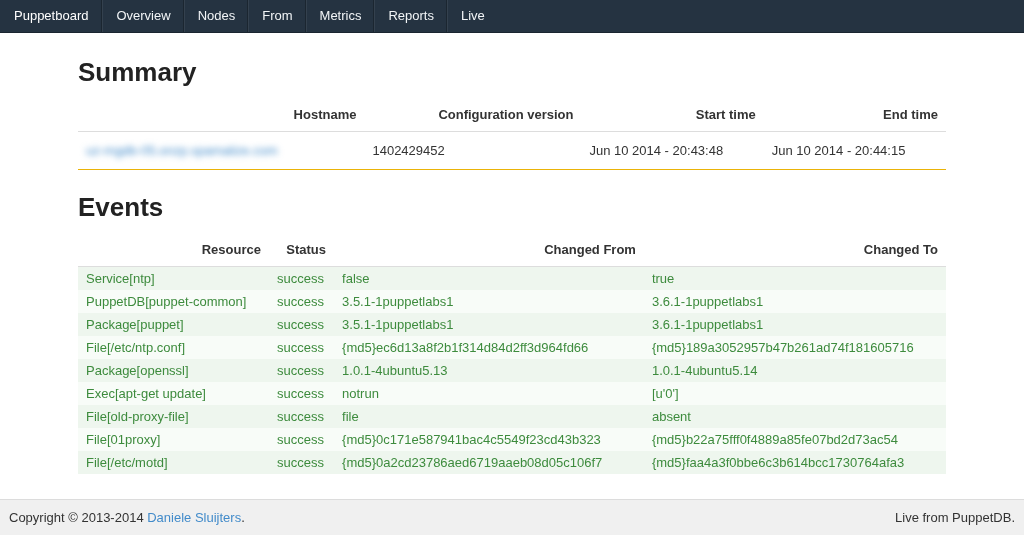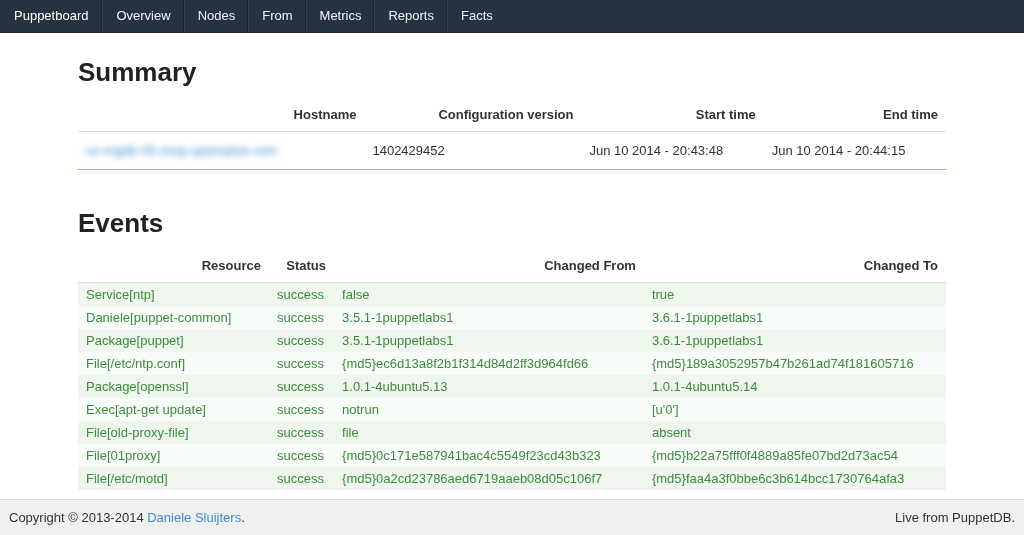--- a/index.html
+++ b/index.html
@@ -48,21 +48,21 @@
     width: 868px;
     margin: 0 auto;
     padding-top: 24px;
   }
   h2.section-title {
     font-size: 26px;
     font-weight: 600;
     color: #222222;
     margin: 0 0 10px 0;
   }
-  .section { margin-bottom: 38px; }
+  .section { margin-bottom: 22px; }
 
   table { width: 100%; border-collapse: collapse; font-size: 13px; }
   th {
     text-align: right;
     font-weight: bold;
     color: #333333;
     padding: 9px 8px;
     border-bottom: 1px solid #dddddd;
     white-space: nowrap;
   }
@@ -121,21 +121,21 @@
 </head>
 <body>
 
 <div class="navbar">
   <a class="nav-brand">Puppetboard</a>
   <a class="nav-item">Overview</a>
   <a class="nav-item">Nodes</a>
   <a class="nav-item">From</a>
   <a class="nav-item">Metrics</a>
   <a class="nav-item">Reports</a>
-  <a class="nav-item">Facts</a>
+  <a class="nav-item">Live</a>
 </div>
 
 <div class="container">
 
   <div class="section">
     <h2 class="section-title">Summary</h2>
     <table class="summary-table">
       <thead>
         <tr>
           <th>Hostname</th>
@@ -171,21 +171,21 @@
       <tbody>
 
           <tr>
             <td>Service[ntp]</td>
             <td>success</td>
             <td>false</td>
             <td>true</td>
           </tr>
 
           <tr>
-            <td>Daniele[puppet-common]</td>
+            <td>PuppetDB[puppet-common]</td>
             <td>success</td>
             <td>3.5.1-1puppetlabs1</td>
             <td>3.6.1-1puppetlabs1</td>
           </tr>
 
           <tr>
             <td>Package[puppet]</td>
             <td>success</td>
             <td>3.5.1-1puppetlabs1</td>
             <td>3.6.1-1puppetlabs1</td>

